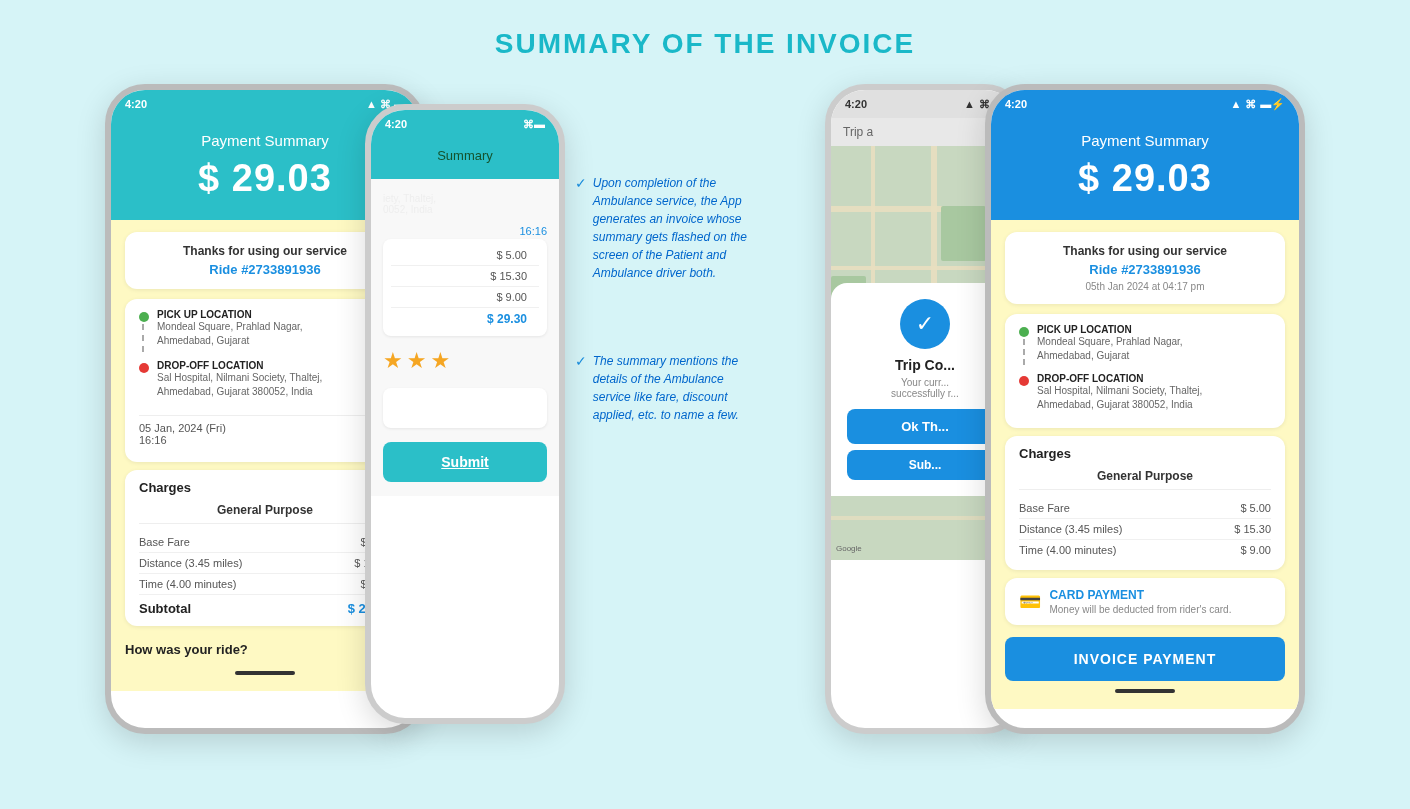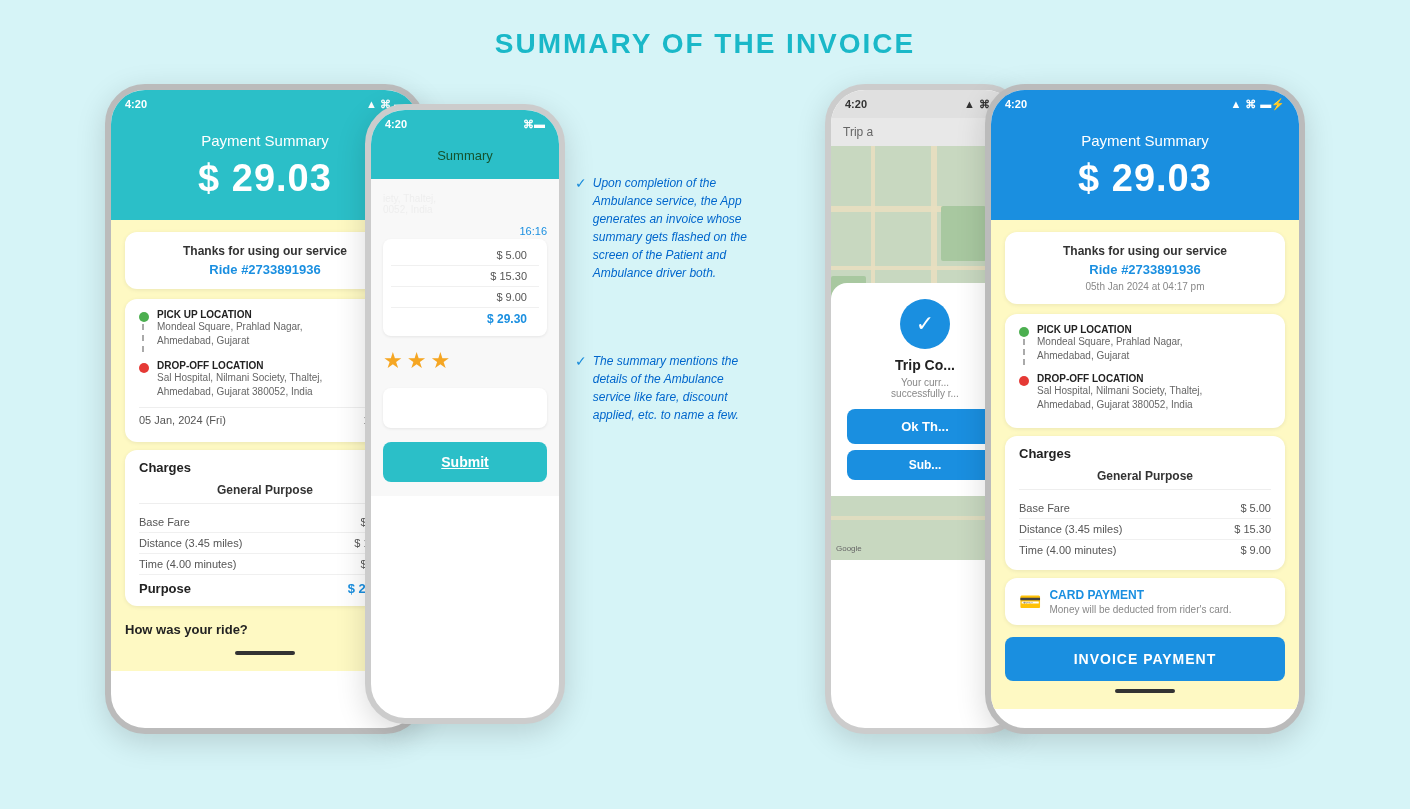--- a/index.html
+++ b/index.html
@@ -145,26 +145,27 @@
       font-weight: 700;
       color: #222;
     }
     .location-addr {
       font-size: 10px;
       color: #666;
       line-height: 1.4;
     }
     .date-time-row {
       display: flex;
-      justify-content: space-between;
+      justify-content: flex-end;
       font-size: 11px;
       color: #555;
       padding: 6px 0;
       border-top: 1px solid #eee;
-      margin-top: 8px;
+      margin-top: 16px;
+      flex-direction: column;
     }
     .charges-section {
       background: white;
       border-radius: 12px;
       padding: 10px 14px;
       margin-bottom: 8px;
       box-shadow: 0 1px 4px rgba(0,0,0,0.08);
     }
     .charges-title {
       font-size: 13px;
@@ -549,21 +550,21 @@
           </div>
           <div class="charge-row">
             <span>Distance (3.45 miles)</span>
             <span>$ 15.30</span>
           </div>
           <div class="charge-row">
             <span>Time (4.00 minutes)</span>
             <span>$ 9.00</span>
           </div>
           <div class="subtotal-row">
-            <span>Purpose</span>
+            <span>Subtotal</span>
             <span class="subtotal-amount">$ 29.30</span>
           </div>
         </div>
         <div class="how-section">How was your ride?</div>
 
         <div style="width:60px;height:4px;background:#333;border-radius:2px;margin:10px auto 4px;"></div>
       </div>
     </div>
 
     <div class="phone-partial">

